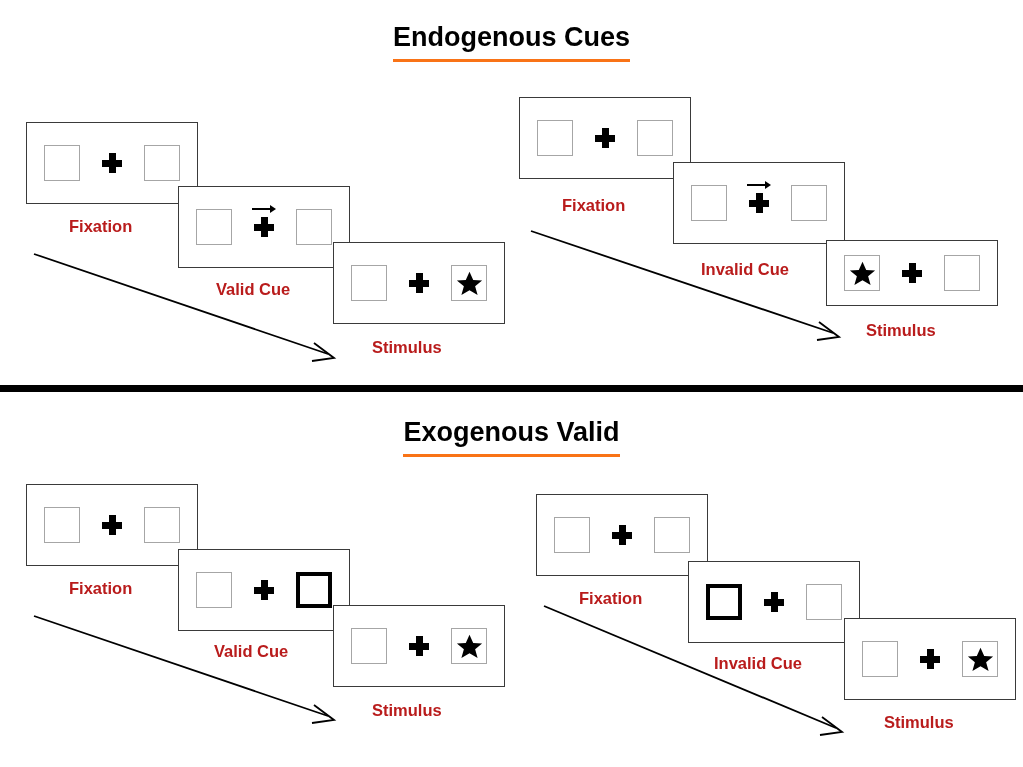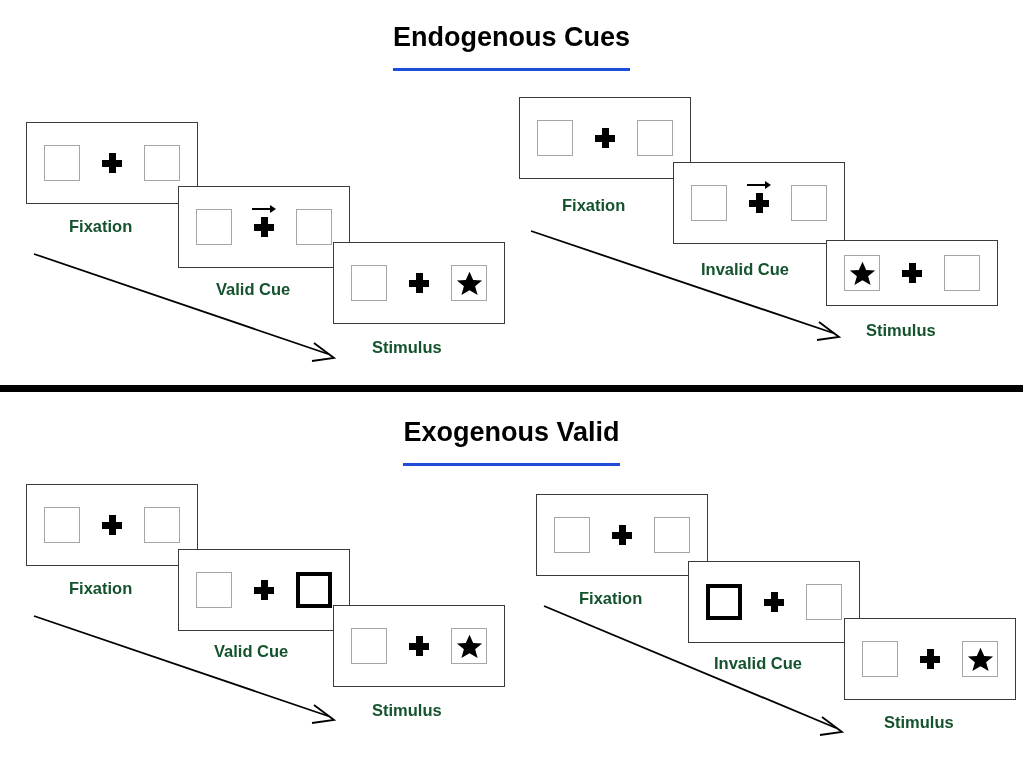--- a/index.html
+++ b/index.html
@@ -6,21 +6,21 @@
   body{
     width:1023px;height:767px;background:#ffffff;
     font-family:"Liberation Sans","DejaVu Sans",sans-serif;
     position:relative;overflow:hidden;
   }
   .section-title{
     position:absolute;left:0;width:1023px;text-align:center;
     font-size:27px;font-weight:bold;color:#000;
   }
   .section-title span{
-    display:inline-block;border-bottom:3px solid #1d4ed8;padding-bottom:15px;
+    display:inline-block;border-bottom:3px solid #f97316;padding-bottom:6px;
   }
   .divider{
     position:absolute;left:0;width:1023px;height:7px;background:#000;
   }
   
   .panel{
     position:absolute;background:#ffffff;border:1.3px solid #3a3a3a;
     box-sizing:border-box;z-index:2;
   }
   .panel-inner{
@@ -45,21 +45,21 @@
   .plus::before{left:6.5px;top:0;width:7px;height:20px;}
   .plus::after{top:6.5px;left:0;width:20px;height:7px;}
   .cue-arrow{
     position:absolute;top:-14px;left:50%;transform:translateX(-50%);
     width:26px;height:12px;
   }
   .star{
     width:27px;height:27px;display:block;
   }
   .panel-label{
-    position:absolute;font-size:16.5px;font-weight:bold;color:#14532d;
+    position:absolute;font-size:16.5px;font-weight:bold;color:#b91c1c;
     white-space:nowrap;z-index:4;
   }
   .flow-arrow{
     position:absolute;z-index:1;
   }
 </style>
 </head>
 <body>
 
 <div class="section-title" style="top:22px;">

